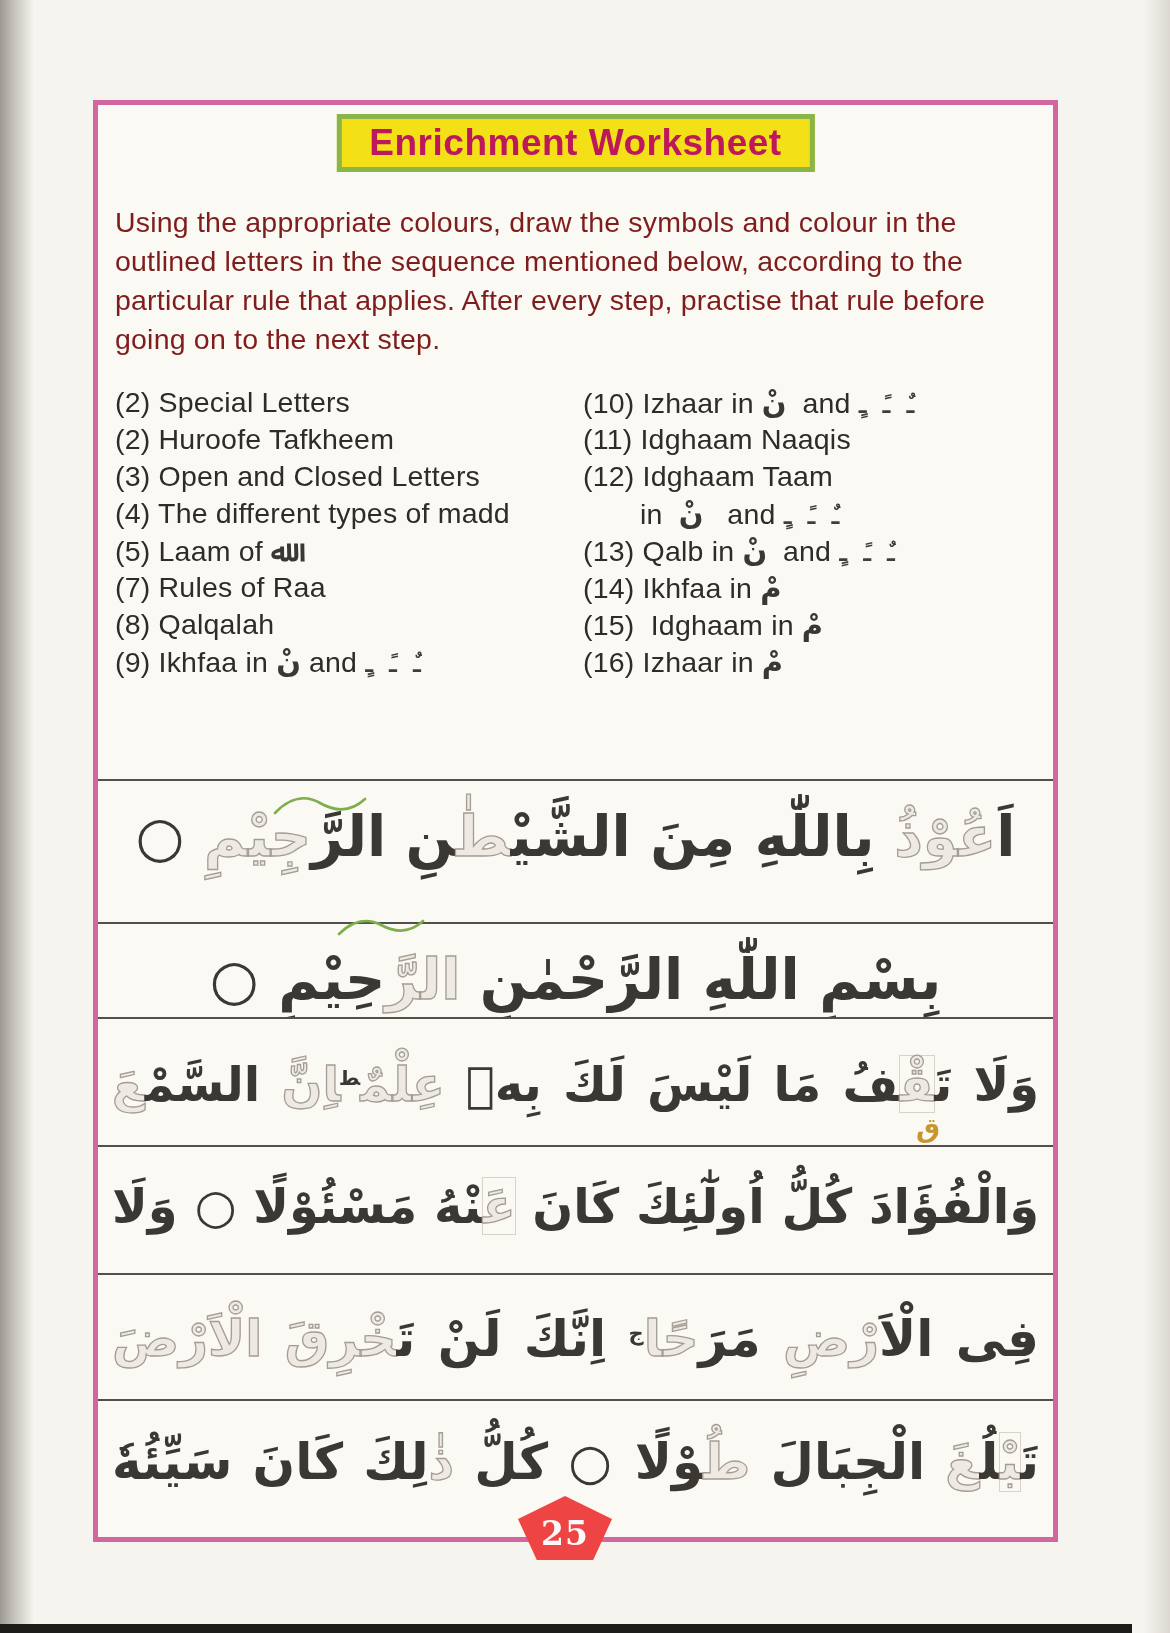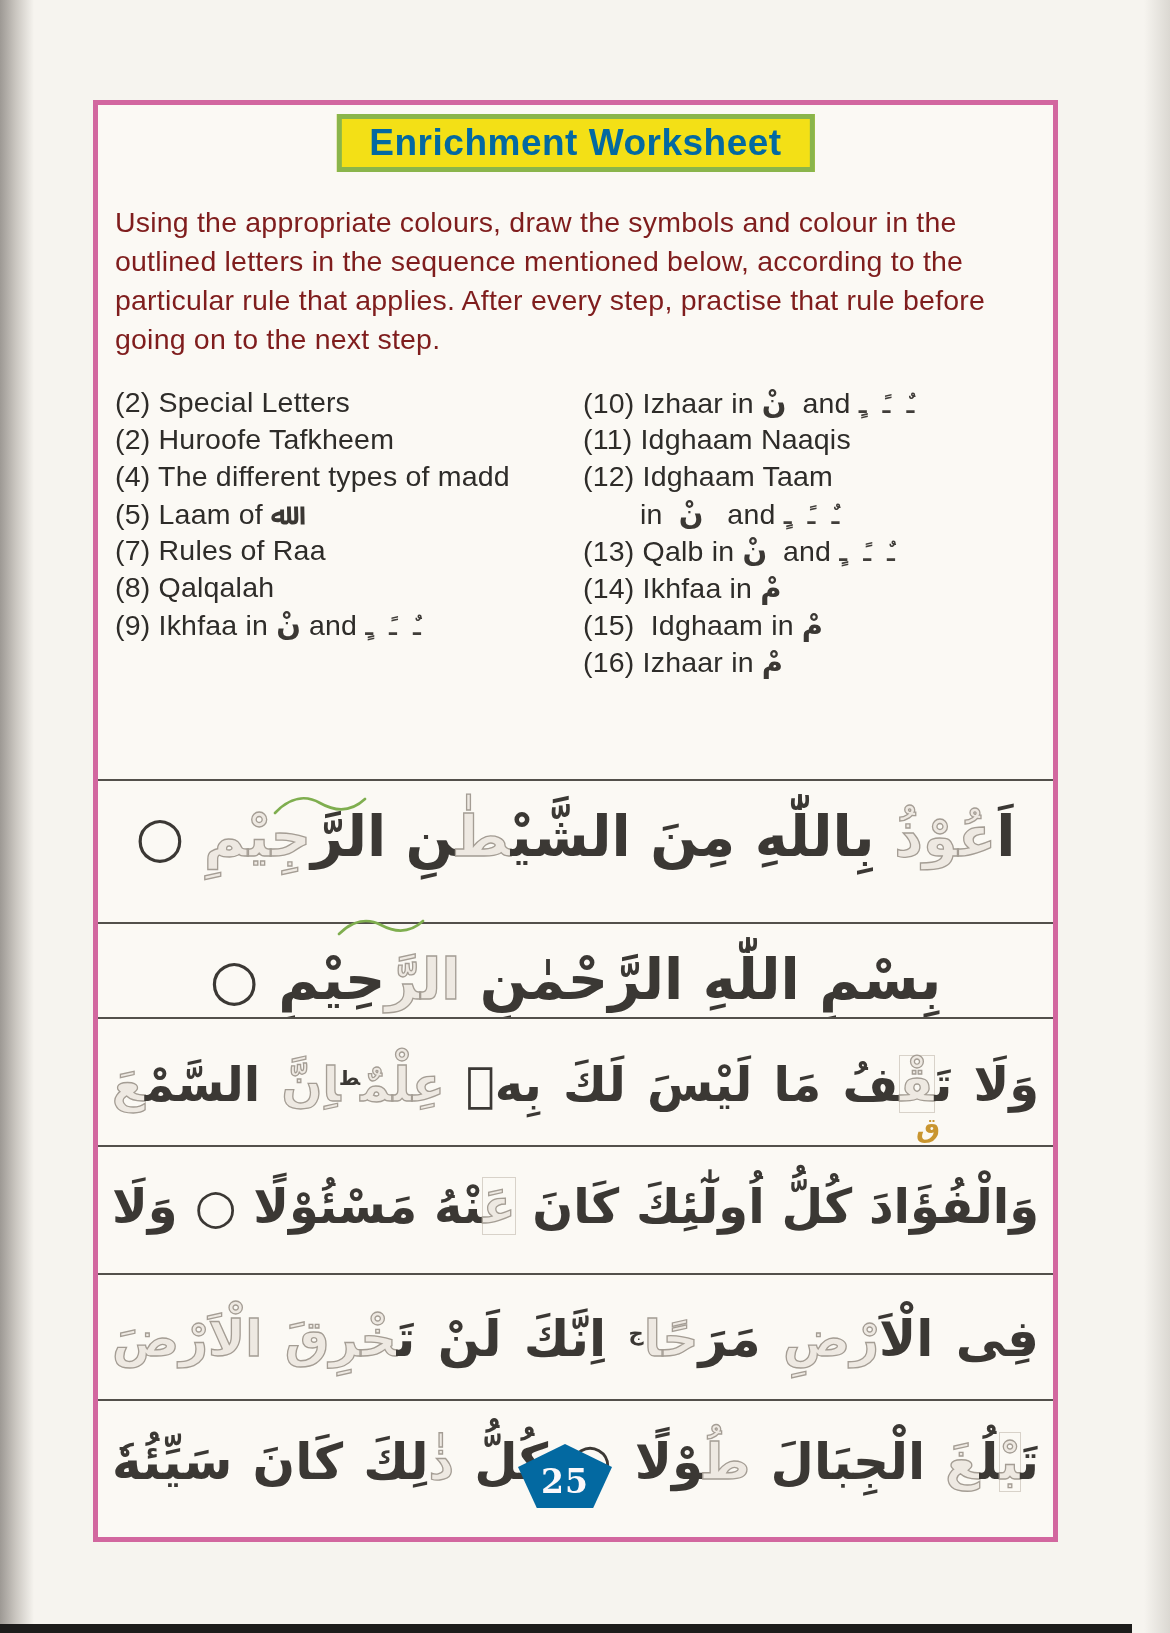--- a/index.html
+++ b/index.html
@@ -16,21 +16,21 @@
   .scan-edge-right{position:absolute;right:0;top:0;width:26px;height:1633px;
     background:linear-gradient(270deg,#dbd8d2 0%,rgba(246,244,239,0) 100%);}
   .scan-bar-bottom{position:absolute;left:0;top:1624px;width:1132px;height:9px;background:#1d1c1b;}
 
   
   .frame{position:absolute;left:93px;top:100px;width:955px;height:1432px;
     border:5px solid #d2679f;background:#fbf9f4;}
 
   .title-banner{position:absolute;left:50%;transform:translateX(-50%);top:9px;
     background:#f3e016;border:5px solid #8ab54b;padding:3px 28px;
-    font-size:37px;font-weight:bold;color:#0369a1;white-space:nowrap;letter-spacing:0.5px;}
+    font-size:37px;font-weight:bold;color:#be185d;white-space:nowrap;letter-spacing:0.5px;}
 
   .instructions{position:absolute;left:17px;top:98px;width:928px;
     font-size:28.5px;line-height:39px;color:#7f1d1d;letter-spacing:0.2px;text-align:left;}
 
   .rules{position:absolute;left:17px;top:281px;width:928px;display:flex;}
   .rules-col-left{width:468px;}
   .rules-col-right{flex:1;}
   .rule-line{height:37px;font-size:28.5px;color:#2e2c29;white-space:pre;letter-spacing:0.2px;}
   .rule-line.indent{padding-left:57px;}
   .run.ar{font-family:"DejaVu Sans",sans-serif;font-weight:bold;font-size:29px;color:#3b3834;}
@@ -47,41 +47,42 @@
   .seg-s{}
   .seg-ol{color:#eee9e2;-webkit-text-stroke:1.3px #a49d94;}
   .seg-olb{color:#eee9e2;-webkit-text-stroke:1.3px #a49d94;box-shadow:0 0 0 1px #d8d2c9;}
   .seg-waqf{font-size:0.42em;vertical-align:16px;color:#3b3834;-webkit-text-stroke:0;}
 
   
   .madd-squiggle{position:absolute;}
   .qalqalah-mark{position:absolute;left:916px;top:1112px;
     font-family:"DejaVu Sans",sans-serif;font-weight:bold;font-size:27px;color:#c9952f;}
 
-  .pentagon{position:absolute;left:518px;top:1444px;width:94px;height:64px;background:#0369a1;
+  .pentagon{position:absolute;left:518px;top:1496px;width:94px;height:64px;background:#ef4444;
     clip-path:polygon(50% 0,100% 36%,80% 100%,20% 100%,0 36%);
     display:flex;align-items:center;justify-content:center;}
   .pentagon span{color:#fdf8fa;font-weight:bold;font-size:33px;font-family:"DejaVu Serif",serif;
     padding-top:10px;letter-spacing:1px;}
 </style>
 </head>
 <body>
 
 <div class="scan-edge-left"></div>
 <div class="scan-edge-right"></div>
 <div class="scan-bar-bottom"></div>
 
 <div class="frame">
   <div class="title-banner">Enrichment Worksheet</div>
   <div class="instructions">Using the appropriate colours, draw the symbols and colour in the outlined letters in the sequence mentioned below, according to the particular rule that applies. After every step, practise that rule before going on to the next step.</div>
 
   <div class="rules">
     <div class="rules-col-left">
         <div class="rule-line"><span class="run en">(2) Special Letters</span></div>
         <div class="rule-line"><span class="run en">(2) Huroofe Tafkheem</span></div>
+        <div class="rule-line"><span class="run en">(3) Open and Closed Letters</span></div>
         <div class="rule-line"><span class="run en">(4) The different types of madd</span></div>
         <div class="rule-line"><span class="run en">(5) Laam of </span><span class="run ar">ﷲ</span></div>
         <div class="rule-line"><span class="run en">(7) Rules of Raa</span></div>
         <div class="rule-line"><span class="run en">(8) Qalqalah</span></div>
         <div class="rule-line"><span class="run en">(9) Ikhfaa in </span><span class="run ar">نْ</span><span class="run en"> and </span><span class="run tw">ـٌ  ـً  ـٍ</span></div>
       </div>
     <div class="rules-col-right">
         <div class="rule-line"><span class="run en">(10) Izhaar in </span><span class="run ar">نْ</span><span class="run en">  and </span><span class="run tw">ـٌ  ـً  ـٍ</span></div>
         <div class="rule-line"><span class="run en">(11) Idghaam Naaqis</span></div>
         <div class="rule-line"><span class="run en">(12) Idghaam Taam</span></div>

